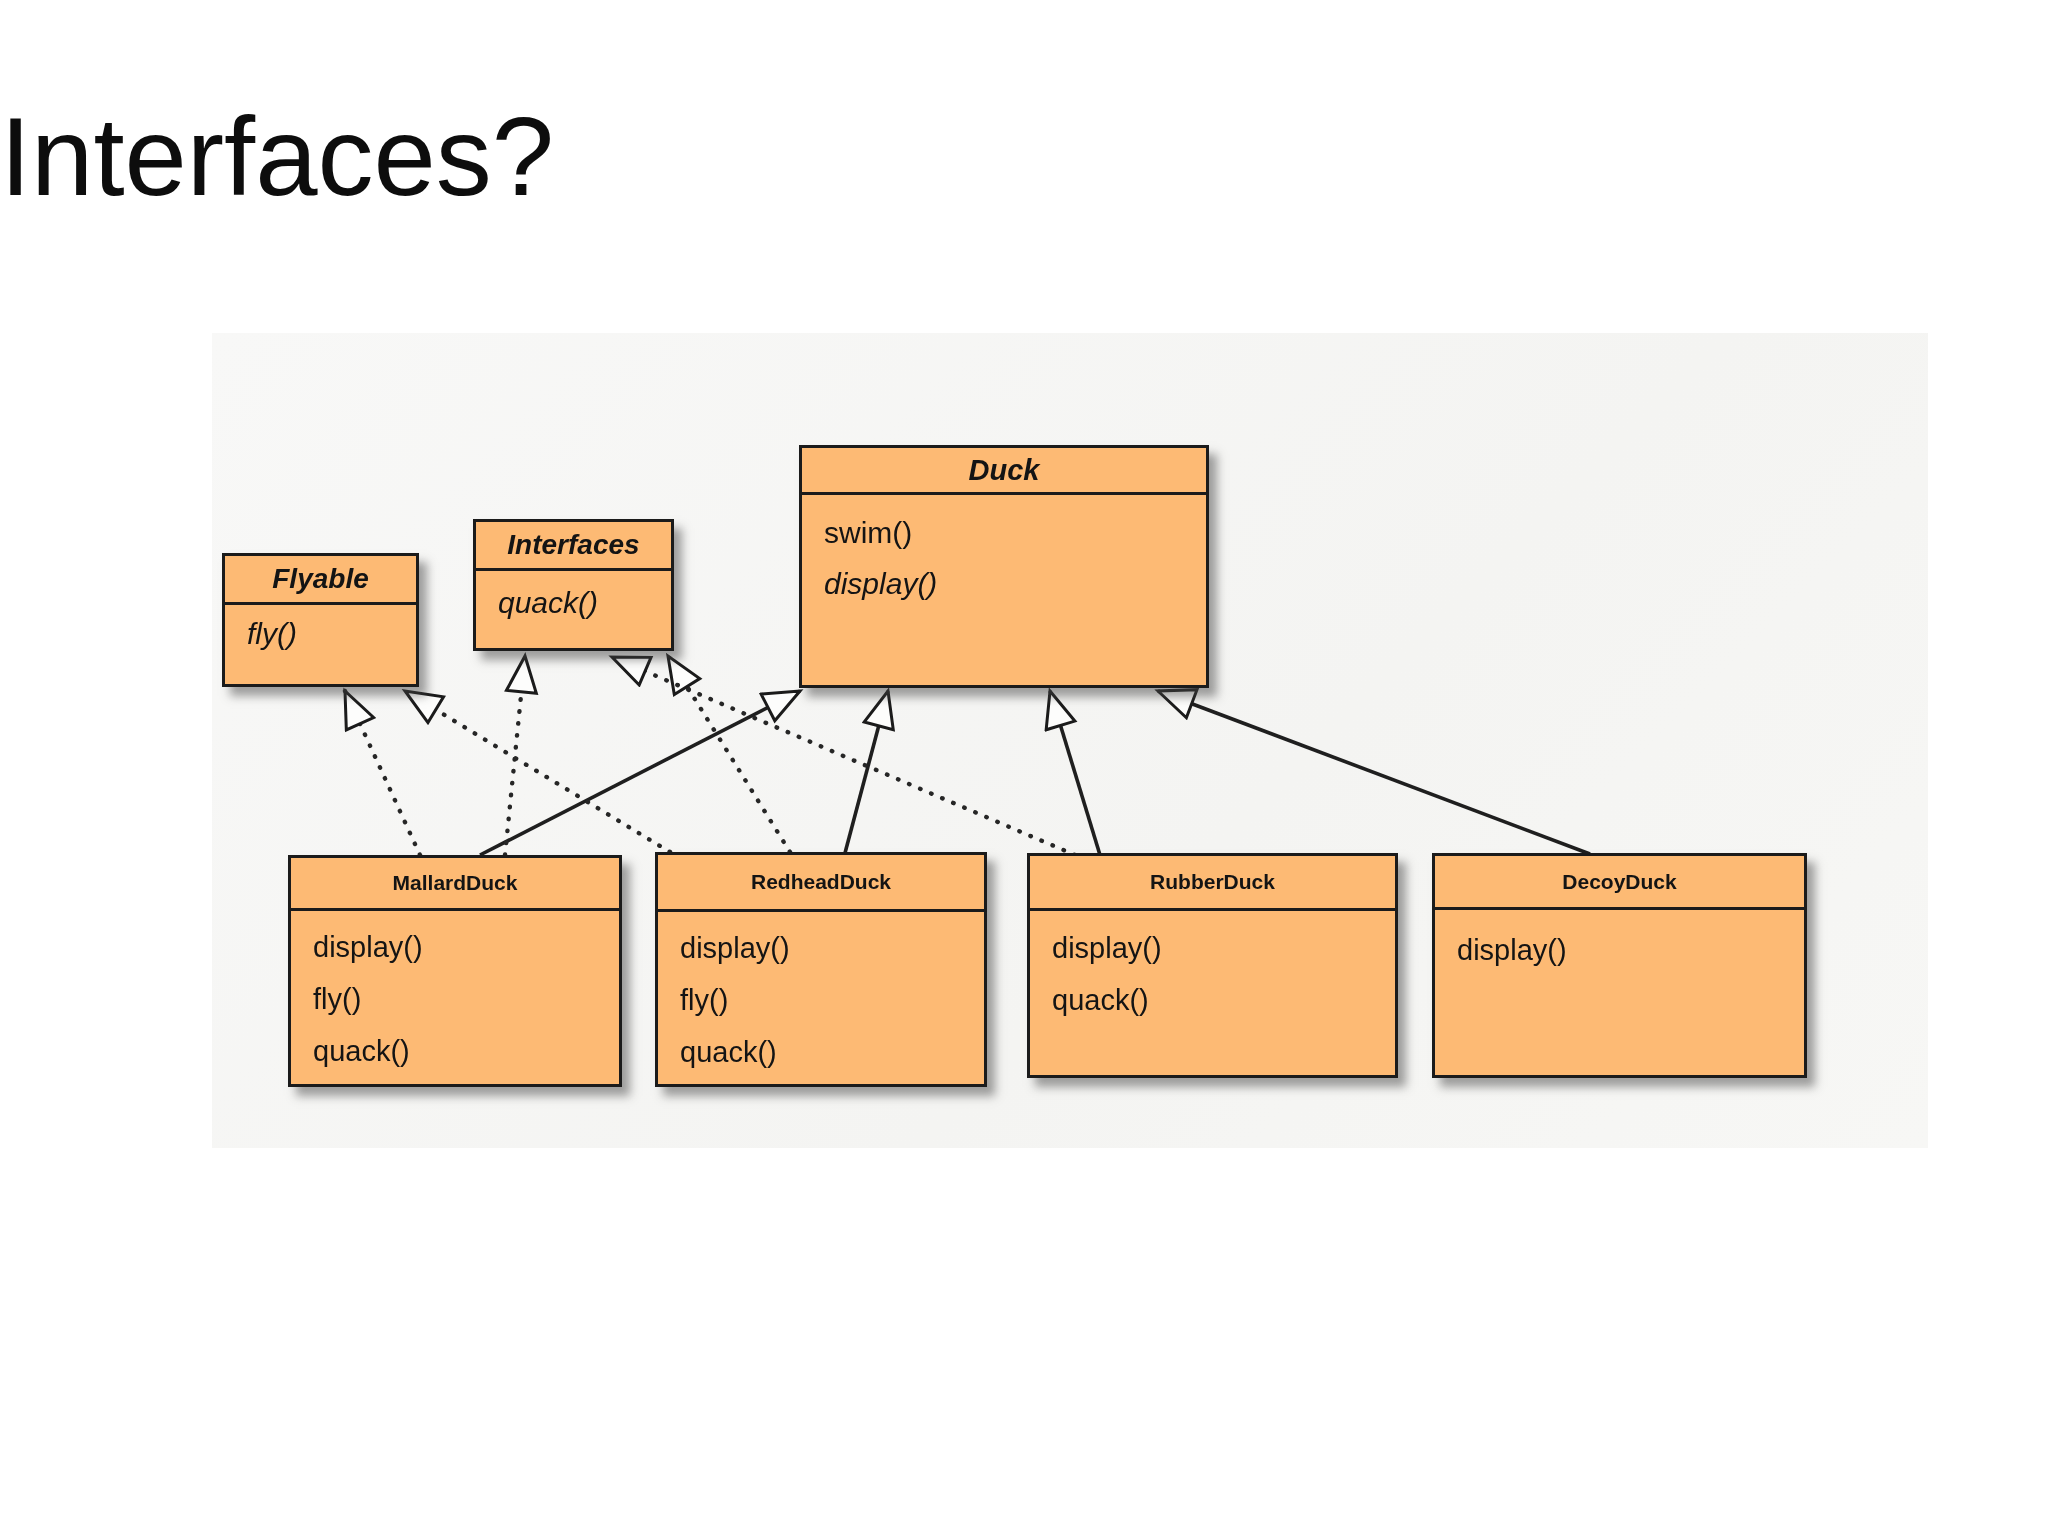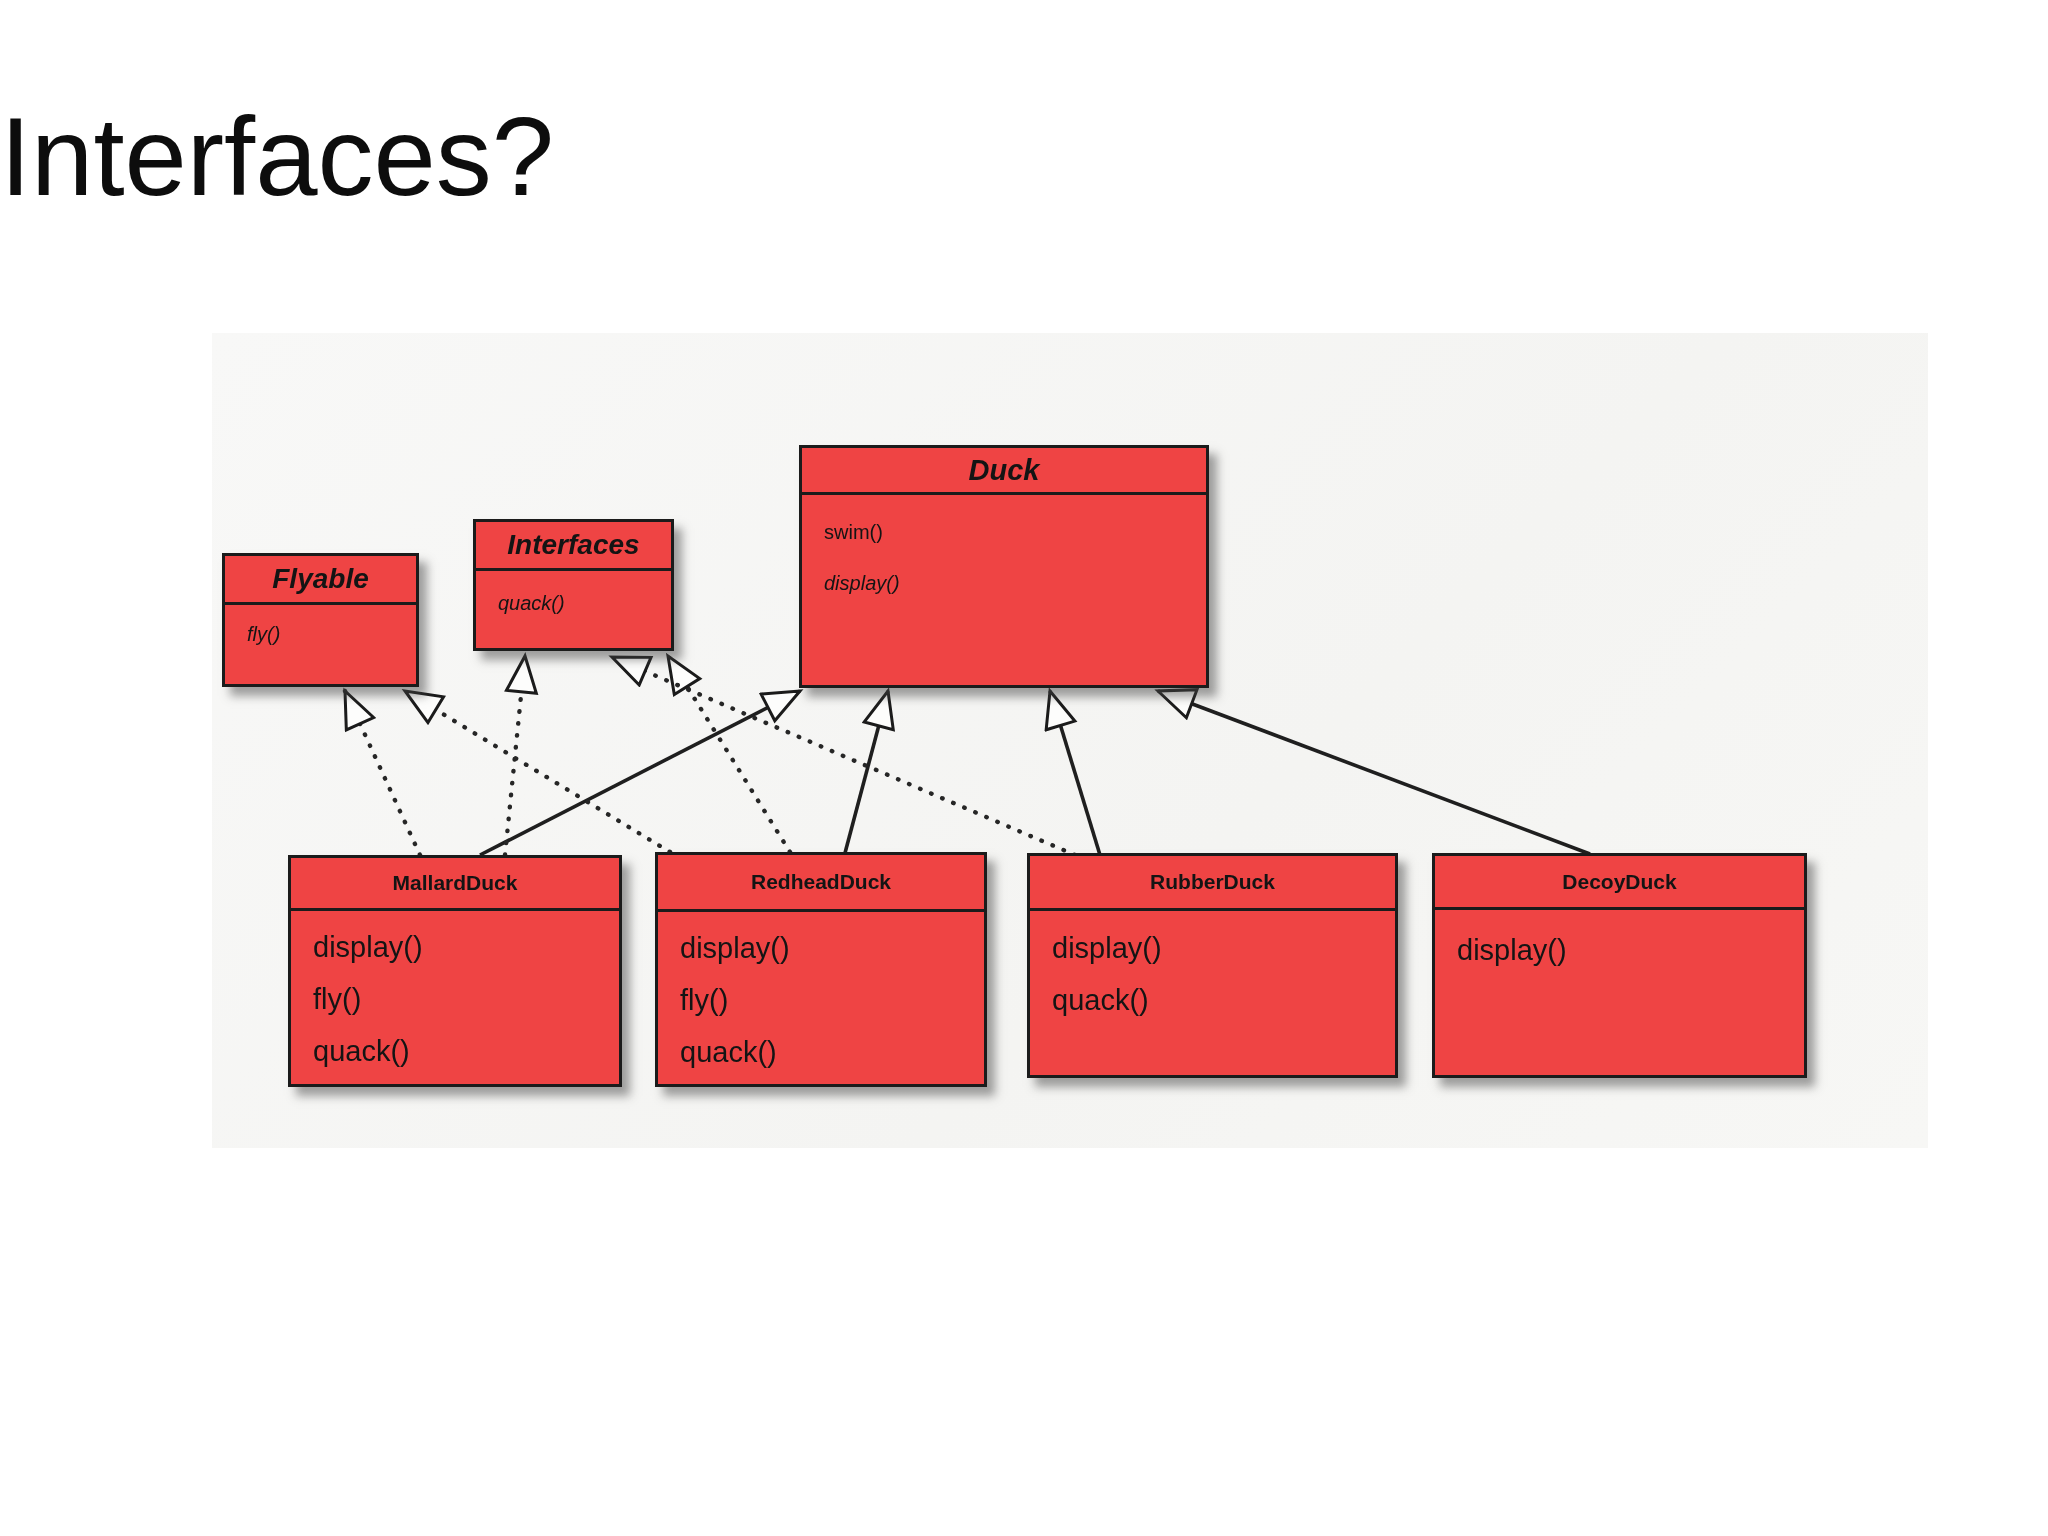--- a/index.html
+++ b/index.html
@@ -12,33 +12,33 @@
     text-align:left;font-size:112px;font-weight:400;color:#0d0d0d;
     font-family:"Liberation Sans",sans-serif;letter-spacing:0px;
   }
   .scan-panel{
     position:absolute;left:212px;top:333px;width:1716px;height:815px;
     background:linear-gradient(135deg,#f8f8f7 0%,#f4f4f2 60%,#f7f7f5 100%);
     z-index:0;
   }
   .wires{position:absolute;left:0;top:0;z-index:1;pointer-events:none;}
   .uml-box{
-    position:absolute;z-index:2;background:#ef4444;
+    position:absolute;z-index:2;background:#fdba74;
     border:3px solid #1b1b1b;
     box-shadow:8px 9px 9px rgba(70,70,70,0.5);
     box-sizing:border-box;
   }
   .uml-head{
     display:flex;align-items:center;justify-content:center;
     border-bottom:3px solid #1b1b1b;font-weight:bold;
     font-size:28px;box-sizing:content-box;
   }
   .sub .uml-head{font-size:21px;}
   .uml-body{padding-left:22px;}
-  .uml-method{font-size:20px;line-height:51px;white-space:nowrap;}
+  .uml-method{font-size:30px;line-height:51px;white-space:nowrap;}
   .sub .uml-method{font-size:29px;line-height:52px;}
   .italic{font-style:italic;}
 </style>
 </head>
 <body>
 
 <div class="slide">
 
   <h1 class="title">Interfaces?</h1>
 

